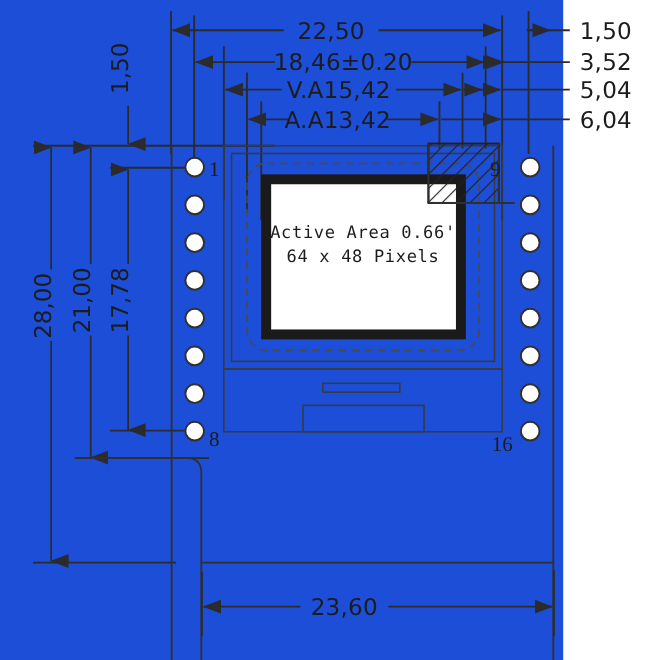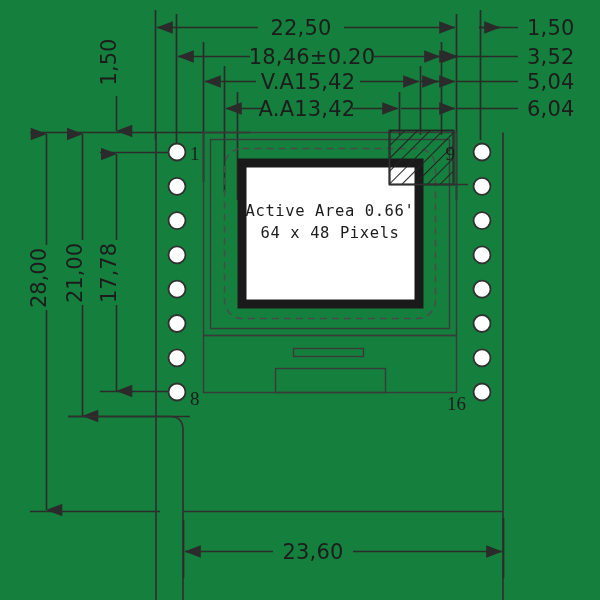--- a/index.html
+++ b/index.html
@@ -9,23 +9,23 @@
     background: #ffffff;
   }
   body {
     width: 600px;
     height: 600px;
     font-family: "Liberation Sans", sans-serif;
     overflow: hidden;
   }
   #drawing-root {
     position: relative;
-    width: 600px;
+    width: 512px;
     height: 600px;
-    background: #15803d;
+    background: #1d4ed8;
   }
   svg#drawing {
     display: block;
     width: 600px;
     height: 600px;
   }
   .ln {
     stroke: #303030;
     stroke-width: 1.7;
     fill: none;

